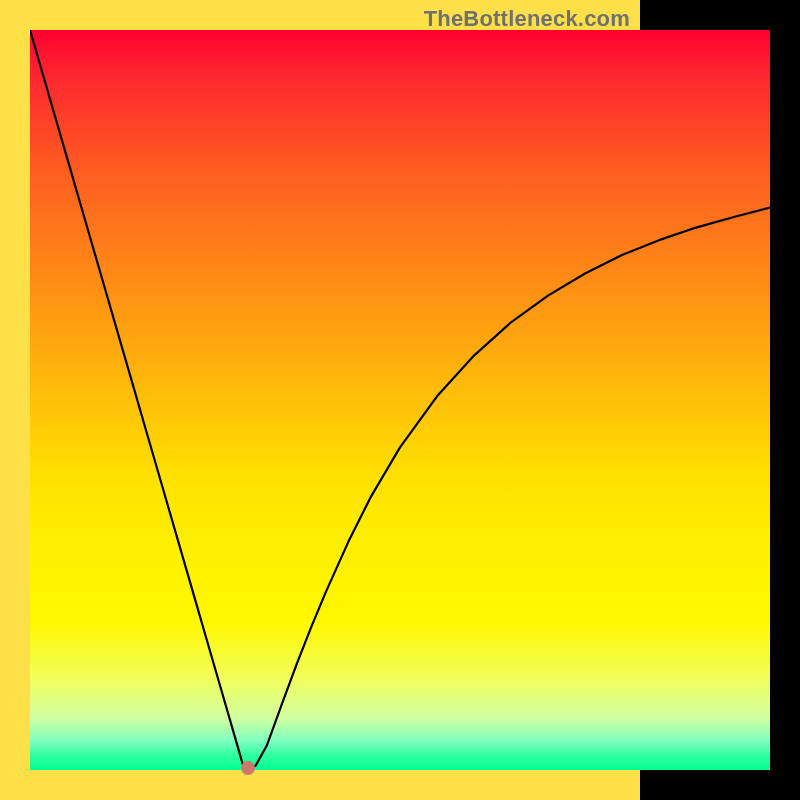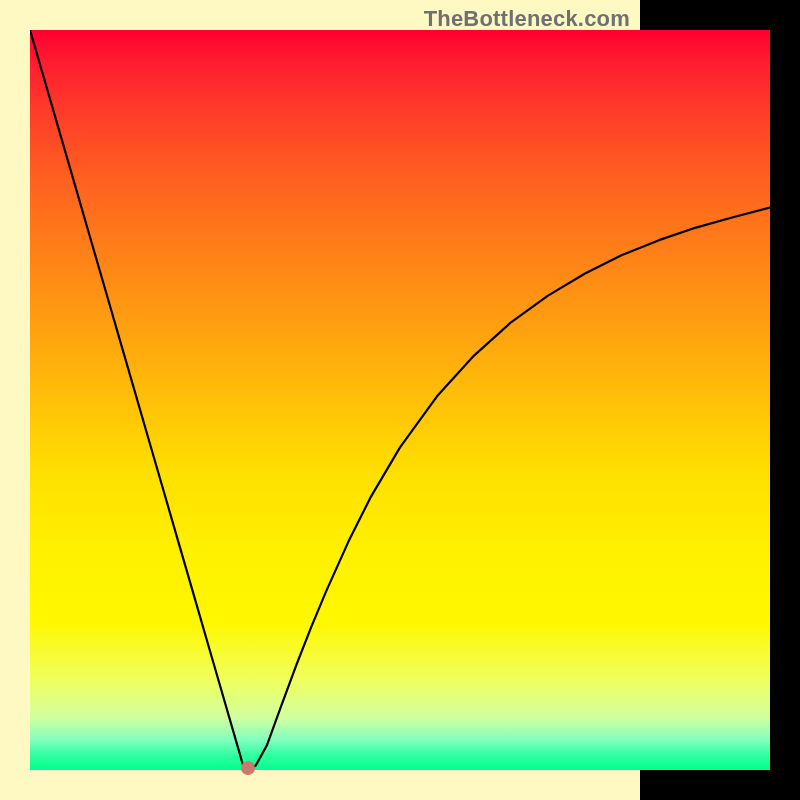--- a/index.html
+++ b/index.html
@@ -1,21 +1,21 @@
 <!DOCTYPE html>
 <html><head>
 <meta charset="utf-8">
 <style>
   * { margin: 0; padding: 0; box-sizing: border-box; }
   html, body { width: 800px; height: 800px; overflow: hidden; background: #000; }
   .chart-container {
     position: relative;
     width: 640px;
     height: 800px;
-    background: #fef9c3;
+    background: #fde047;
   }
   .plot-area {
     position: absolute;
     left: 30px;
     top: 30px;
     width: 740px;
     height: 740px;
     background: linear-gradient(to bottom,
       #ff0030 0%,
       #ff2030 5%,

